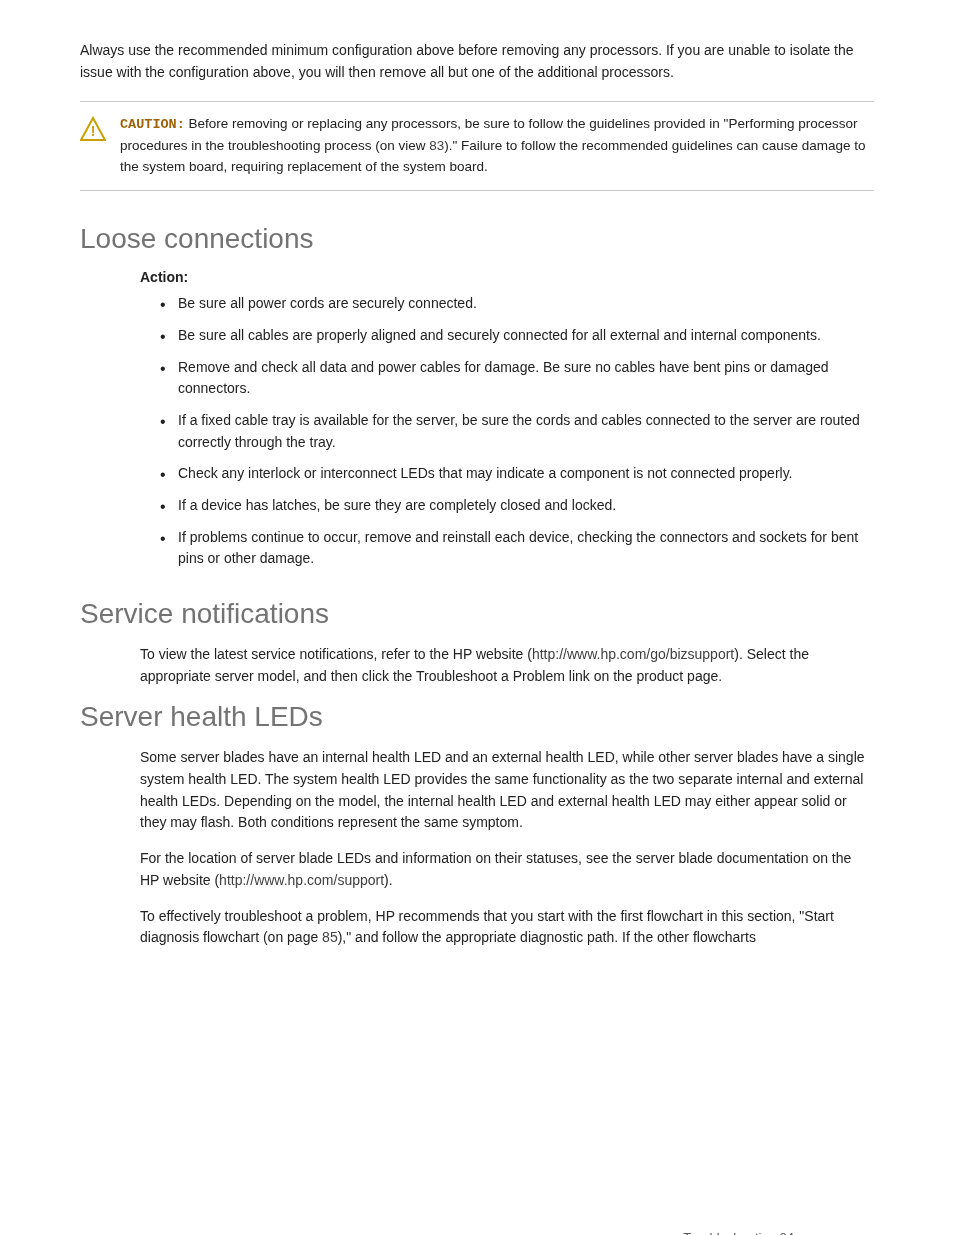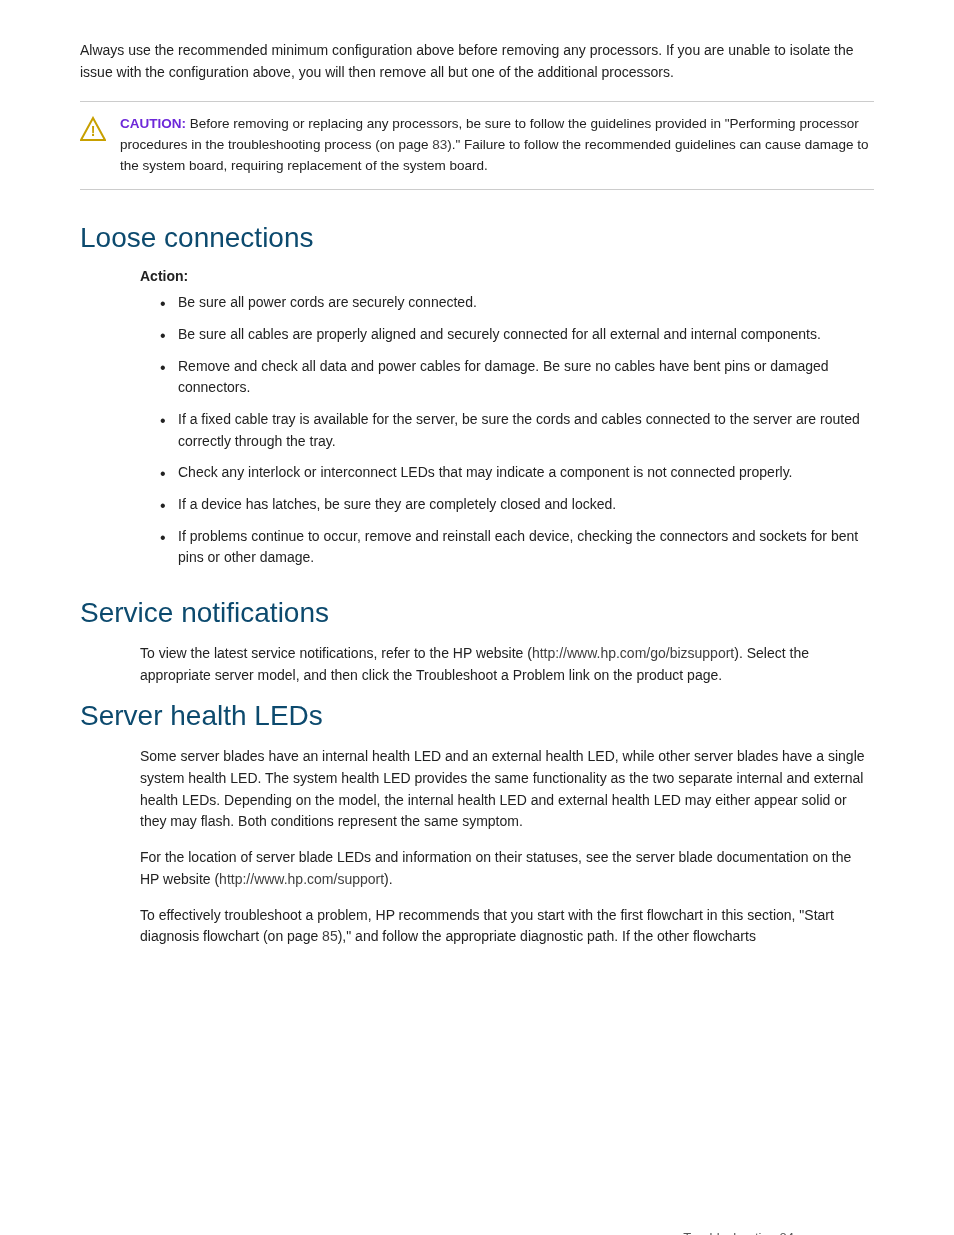--- a/index.html
+++ b/index.html
@@ -39,27 +39,28 @@
       height: 26px;
     }
 
     .caution-text {
       line-height: 1.55;
       font-size: 13.5px;
       color: #222;
     }
 
     .caution-label {
-      color: #6d28d9;
+      color: #a16207;
       font-weight: bold;
+      font-family: Liberation Mono, monospace;
     }
 
     .section-heading {
       font-size: 28px;
-      color: #0c4a6e;
+      color: #737373;
       font-weight: normal;
       font-family: Arial, Helvetica, sans-serif;
       margin-bottom: 14px;
       margin-top: 10px;
     }
 
     .action-label {
       font-weight: bold;
       margin-bottom: 8px;
       margin-left: 60px;
@@ -128,21 +129,21 @@
 
   <div class="caution-box">
     <div class="caution-icon">
       <svg viewBox="0 0 26 26" xmlns="http://www.w3.org/2000/svg">
         <polygon points="13,2 25,24 1,24" fill="none" stroke="#c8a000" stroke-width="2"></polygon>
         <text x="13" y="20" text-anchor="middle" font-size="14" font-weight="bold" fill="#c8a000">!</text>
       </svg>
     </div>
     <div class="caution-text">
       <span class="caution-label">CAUTION:</span>
-      <span>Before removing or replacing any processors, be sure to follow the guidelines provided in "Performing processor procedures in the troubleshooting process (on page </span><a class="link" href="#">83</a><span>)." Failure to follow the recommended guidelines can cause damage to the system board, requiring replacement of the system board.</span>
+      <span>Before removing or replacing any processors, be sure to follow the guidelines provided in "Performing processor procedures in the troubleshooting process (on view </span><a class="link" href="#">83</a><span>)." Failure to follow the recommended guidelines can cause damage to the system board, requiring replacement of the system board.</span>
     </div>
   </div>
 
   <h2 class="section-heading">Loose connections</h2>
 
   <p class="action-label">Action:</p>
 
   <ul class="bullet-list">
     <li>Be sure all power cords are securely connected.</li>
     <li>Be sure all cables are properly aligned and securely connected for all external and internal components.</li>

